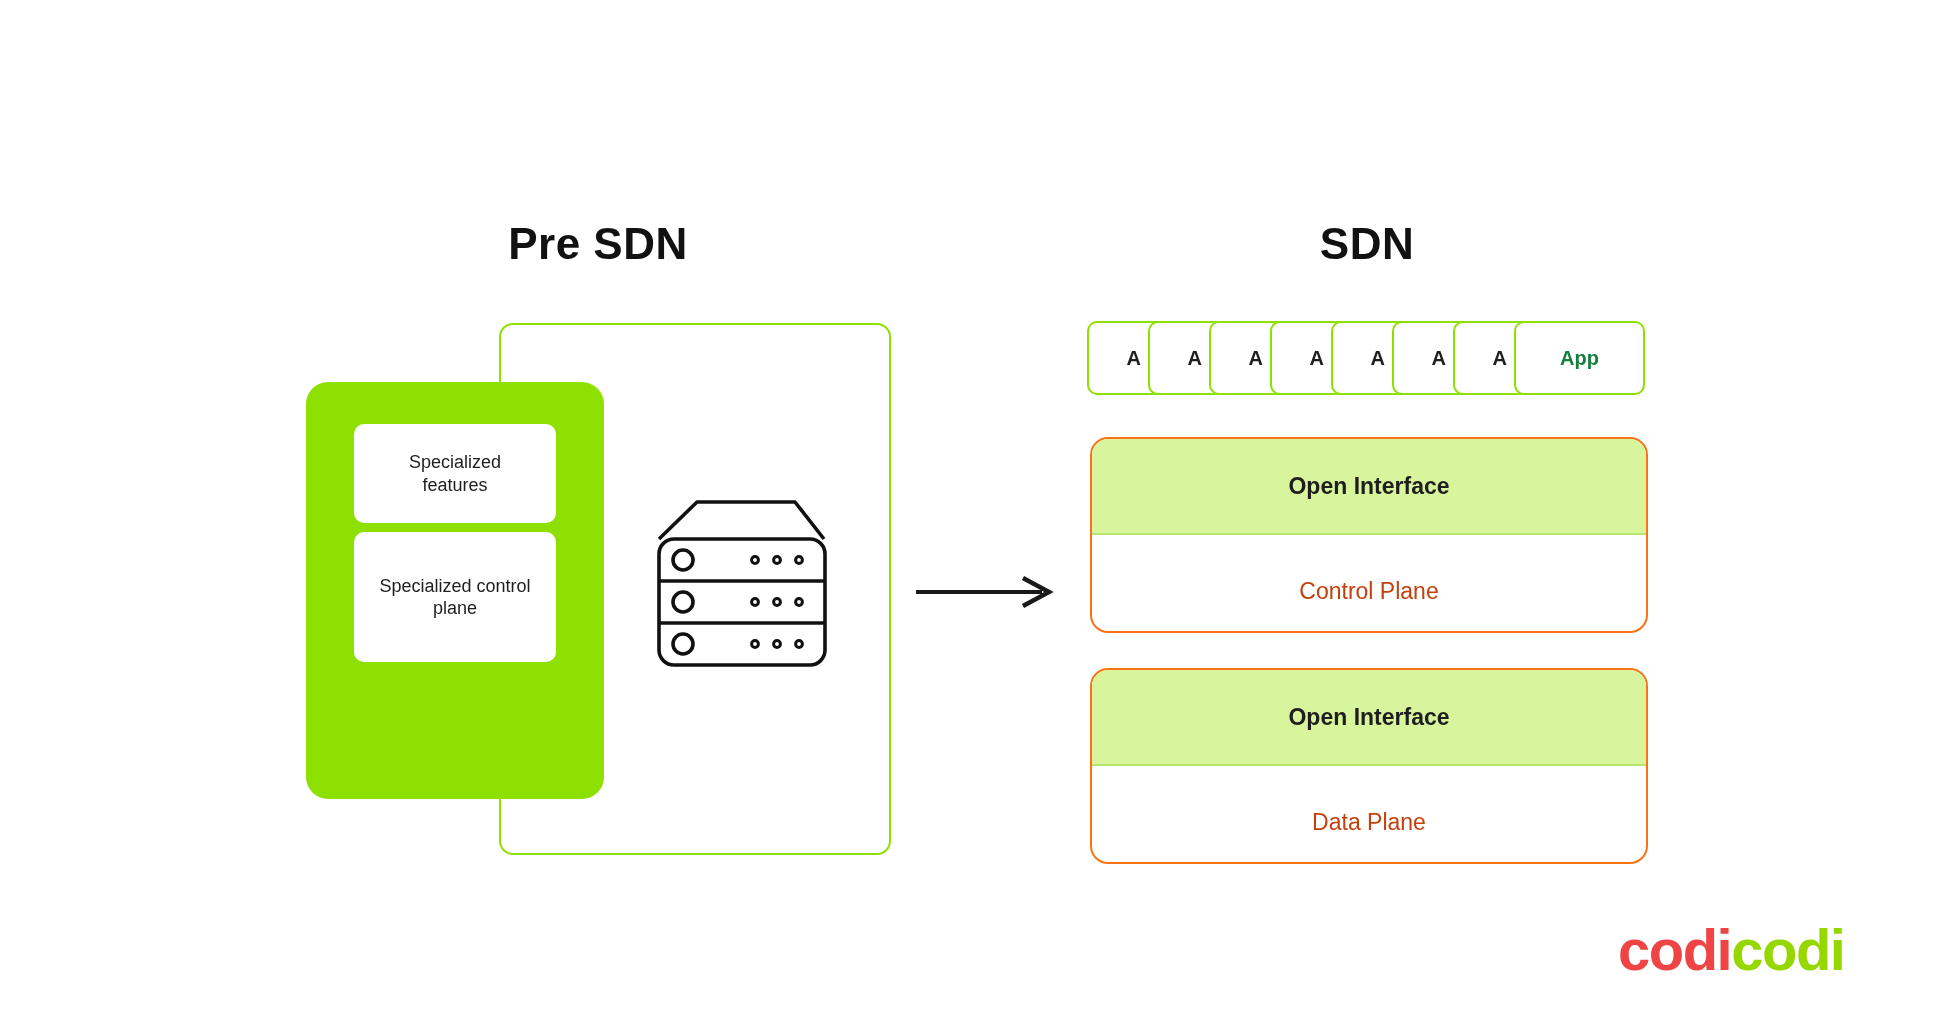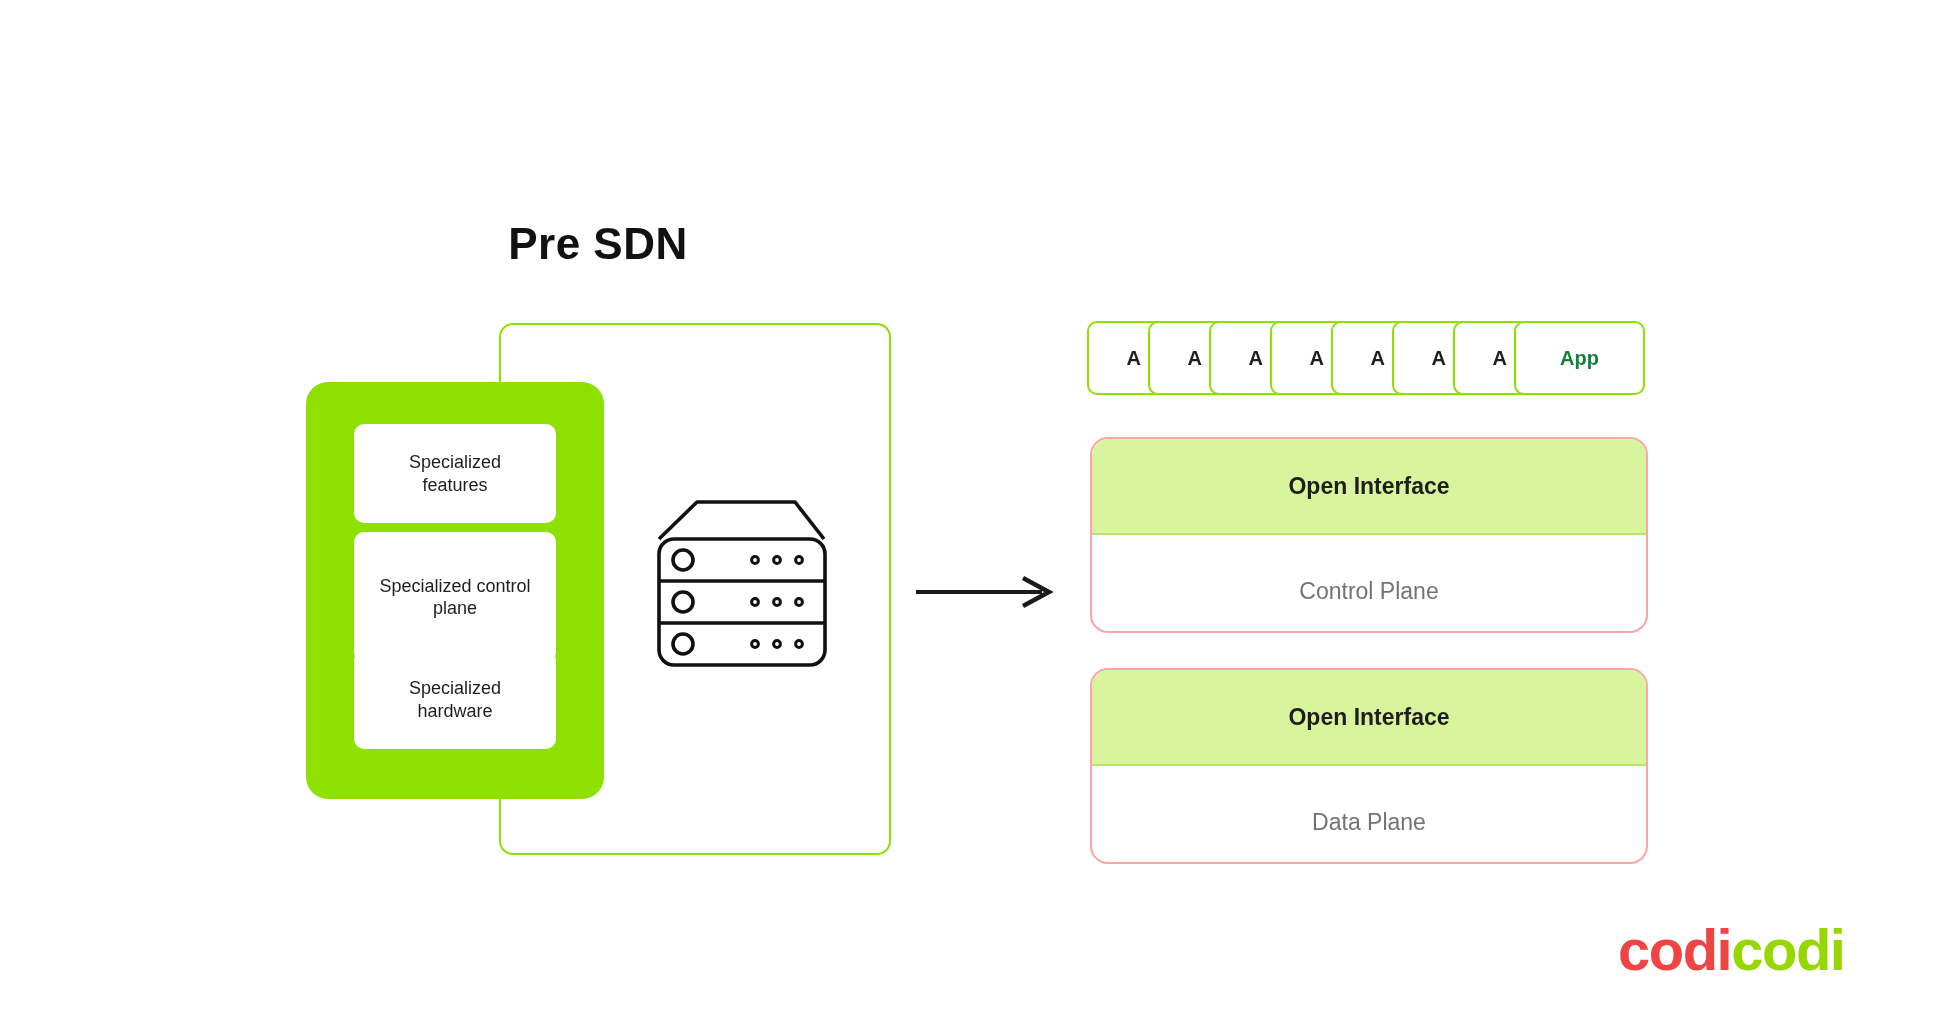--- a/index.html
+++ b/index.html
@@ -105,21 +105,21 @@
     justify-content: center;
     font-size: 20px;
     font-weight: 700;
     color: #15803d;
   }
   .plane-block {
     position: absolute;
     left: 1090px;
     width: 558px;
     height: 196px;
-    border: 2px solid #fca5a5;
+    border: 2px solid #f97316;
     border-radius: 18px;
     background: #ffffff;
     box-sizing: border-box;
     overflow: hidden;
   }
   .block-control { top: 401px; }
   .block-data    { top: 632px; }
   .plane-header {
     height: 94px;
     background: #d8f59d;
@@ -130,48 +130,48 @@
     font-size: 23px;
     font-weight: 700;
     color: #1e1e1e;
   }
   .plane-body {
     height: 112px;
     display: flex;
     align-items: center;
     justify-content: center;
     font-size: 23px;
-    color: #737373;
+    color: #c2410c;
   }
 
   
   .logo {
     position: absolute;
     left: 1618px; top: 880px;
     font-size: 58px;
     font-weight: 700;
     letter-spacing: -1.5px;
     white-space: nowrap;
   }
   .logo-dark  { color: #ef4444; }
   .logo-green { color: #97d700; }
 </style>
 </head>
 <body>
 
 <div class="frame">
 
   <div class="title title-left">Pre SDN</div>
+  <div class="title title-right">SDN</div>
 
   <div class="outline-box"></div>
 
   <div class="green-box">
     <div class="stack-card card-1">Specialized features</div>
     <div class="stack-card card-2">Specialized control plane</div>
-    <div class="stack-card card-3">Specialized hardware</div>
   </div>
 
   <svg class="server-svg" viewBox="0 0 172 172" aria-hidden="true">
     <path d="M3 43 L41 6 H139 L168 43" fill="#ffffff" stroke="#111111" stroke-width="3.6" stroke-linejoin="round"></path>
     <rect x="3" y="43" width="166" height="126" rx="15" fill="#ffffff" stroke="#111111" stroke-width="3.6"></rect>
     <line x1="3" y1="85" x2="169" y2="85" stroke="#111111" stroke-width="3.6"></line>
     <line x1="3" y1="127" x2="169" y2="127" stroke="#111111" stroke-width="3.6"></line>
     <circle cx="27" cy="64" r="10" fill="#ffffff" stroke="#111111" stroke-width="3.6"></circle>
     <circle cx="27" cy="106" r="10" fill="#ffffff" stroke="#111111" stroke-width="3.6"></circle>
     <circle cx="27" cy="148" r="10" fill="#ffffff" stroke="#111111" stroke-width="3.6"></circle>

